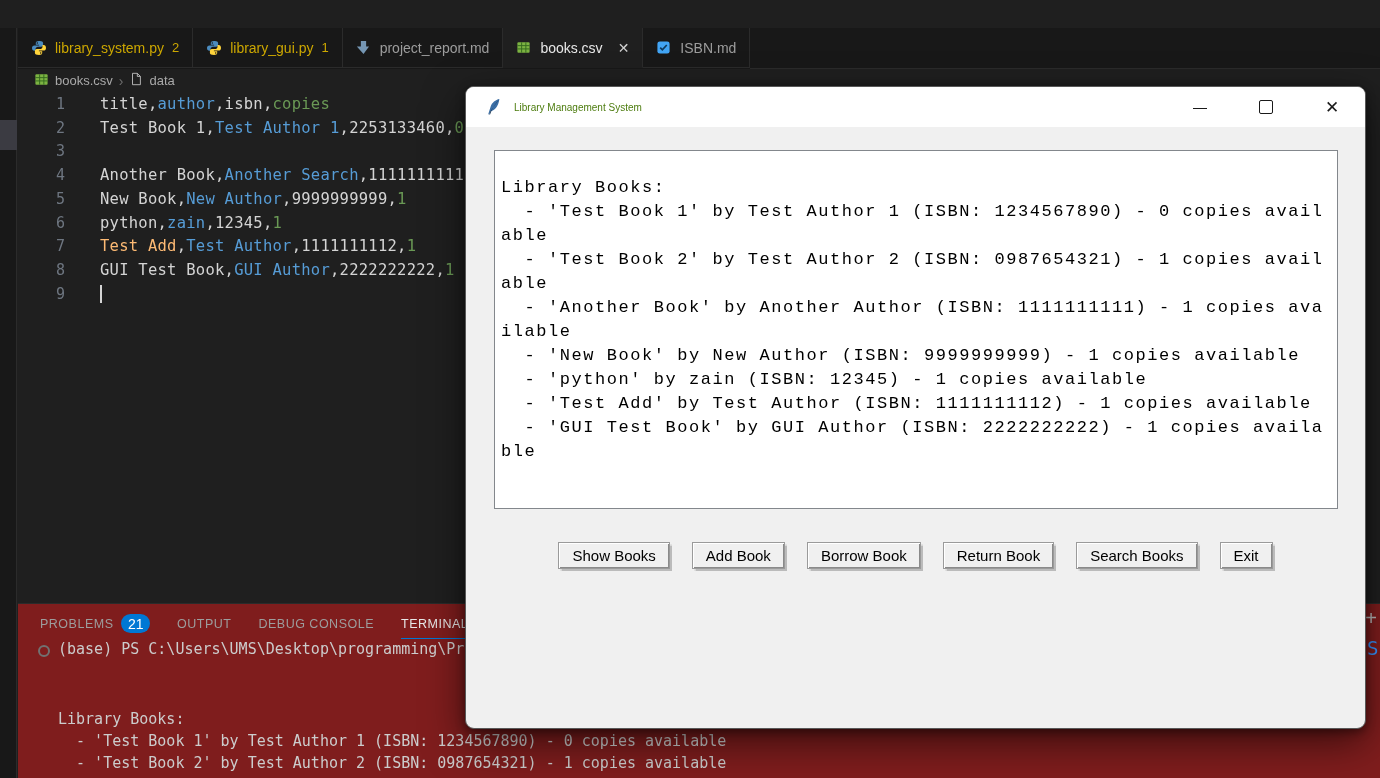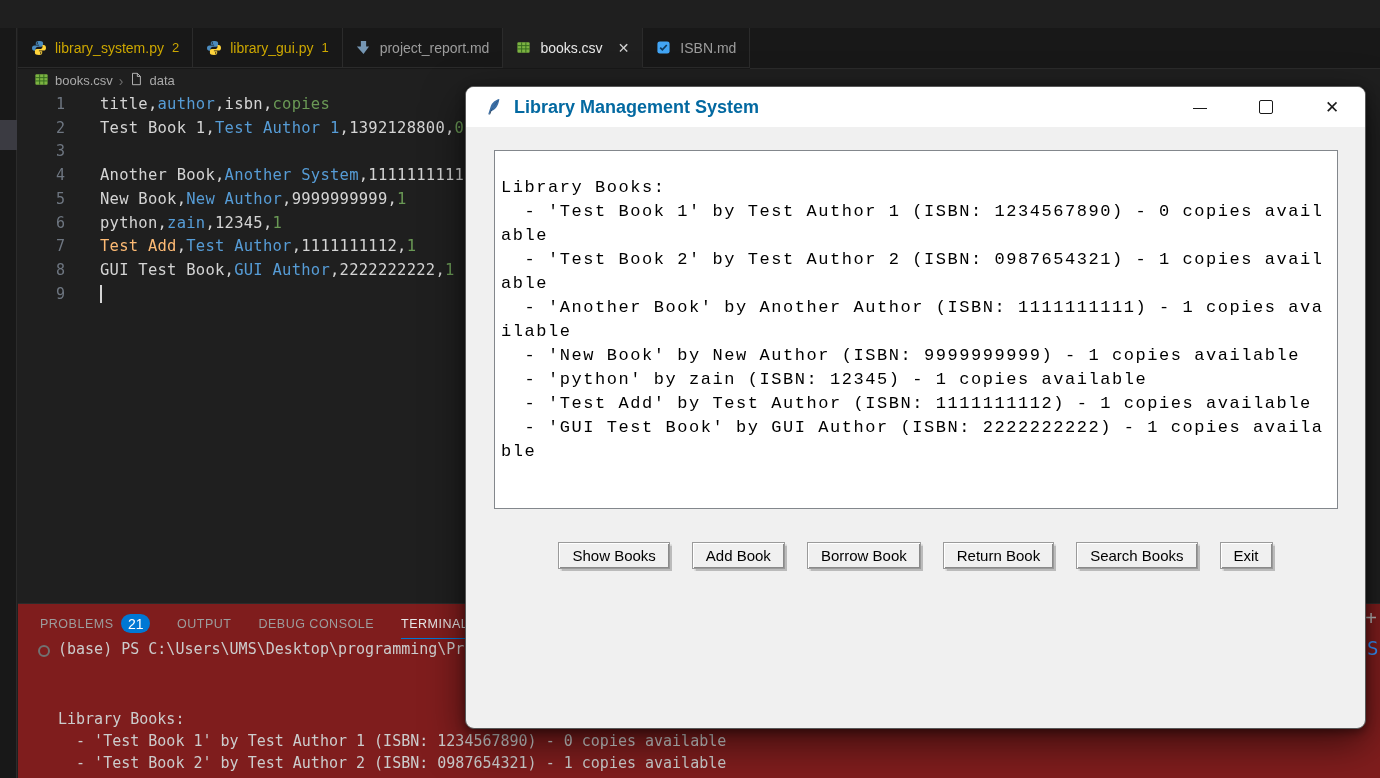--- a/index.html
+++ b/index.html
@@ -39,21 +39,21 @@
   .term-decoration{position:absolute;left:20px;top:41px;width:8px;height:8px;border:2px solid #717171;border-radius:50%;}
   .termline{position:absolute;left:40px;top:36px;color:#cccccc;font-family:"DejaVu Sans Mono","Liberation Mono",monospace;font-size:15px;white-space:pre;}
   .termout{position:absolute;left:40px;top:104px;margin:0;color:#cccccc;font-family:"DejaVu Sans Mono","Liberation Mono",monospace;font-size:15px;line-height:22.2px;white-space:pre;}
   .plusicon{position:absolute;right:3px;top:3px;color:#bdbdbd;font-size:20px;font-weight:300;cursor:pointer;}
   .cuttext{position:absolute;left:1349px;top:33px;color:#3794ff;font-size:19px;font-family:"DejaVu Sans Mono",monospace;}
 
   
   .tkwin{position:absolute;left:465px;top:58px;width:901px;height:643px;background:#f0f0f0;border:1px solid #585858;border-radius:9px;box-sizing:border-box;overflow:hidden;z-index:10;box-shadow:0 14px 40px rgba(0,0,0,.55),0 3px 10px rgba(0,0,0,.4);}
   .tktitle{height:40px;background:#ffffff;display:flex;align-items:center;padding-left:19px;}
   .tkicon{width:18px;height:18px;margin-right:11px;display:flex;align-items:center;}
-  .tktitle-text{font-size:18px;color:#0369a1;font-weight:bold;}
+  .tktitle-text{font-size:10px;color:#4d7c0f;}
   .tkcontrols{margin-left:auto;display:flex;height:100%;}
   .tkctl{width:66px;height:100%;display:flex;align-items:center;justify-content:center;color:#1a1a1a;cursor:pointer;}
   .tkctl.min{font-size:14px;}
   .tkctl.max .sq{width:12px;height:12px;border:1.4px solid #1a1a1a;border-radius:2px;}
   .tkctl.cls{font-size:17px;}
   .tktext{position:absolute;left:28px;top:63px;width:844px;height:359px;background:#fff;border:1px solid #83878c;box-sizing:border-box;margin:0;padding:25px 4px 0 6px;font-family:"Liberation Mono","DejaVu Sans Mono",monospace;font-size:17px;letter-spacing:1.55px;line-height:24px;color:#000;white-space:pre;overflow:hidden;}
   .tkbtns{position:absolute;left:0;right:0;top:455px;display:flex;justify-content:center;gap:22px;}
   .tkbtn{font-family:"Liberation Sans",sans-serif;font-size:15px;color:#000;background:#f0f0f0;border:1px solid #9a9a9a;padding:4px 13px;box-shadow:inset 1px 1px 0 #ffffff,inset -1px -1px 0 #8a8a8a,1.5px 1.5px 1px rgba(0,0,0,.22);cursor:pointer;white-space:nowrap;}
 </style>
 </head>
@@ -140,28 +140,28 @@
     <span>data</span>
   </div>
 
   <div class="editor" id="editor">
       <div class="eline">
         <span class="num">1</span>
         <span class="code"><span style="color:#d4d4d4">title</span><span style="color:#d4d4d4">,</span><span style="color:#569cd6">author</span><span style="color:#d4d4d4">,</span><span style="color:#d4d4d4">isbn</span><span style="color:#d4d4d4">,</span><span style="color:#6a9955">copies</span></span>
       </div>
       <div class="eline">
         <span class="num">2</span>
-        <span class="code"><span style="color:#d4d4d4">Test Book 1</span><span style="color:#d4d4d4">,</span><span style="color:#569cd6">Test Author 1</span><span style="color:#d4d4d4">,</span><span style="color:#d4d4d4">1392128800</span><span style="color:#d4d4d4">,</span><span style="color:#6a9955">0</span></span>
+        <span class="code"><span style="color:#d4d4d4">Test Book 1</span><span style="color:#d4d4d4">,</span><span style="color:#569cd6">Test Author 1</span><span style="color:#d4d4d4">,</span><span style="color:#d4d4d4">2253133460</span><span style="color:#d4d4d4">,</span><span style="color:#6a9955">0</span></span>
       </div>
       <div class="eline">
         <span class="num">3</span>
       </div>
       <div class="eline">
         <span class="num">4</span>
-        <span class="code"><span style="color:#d4d4d4">Another Book</span><span style="color:#d4d4d4">,</span><span style="color:#569cd6">Another System</span><span style="color:#d4d4d4">,</span><span style="color:#d4d4d4">1111111111</span><span style="color:#d4d4d4">,</span><span style="color:#6a9955">1</span></span>
+        <span class="code"><span style="color:#d4d4d4">Another Book</span><span style="color:#d4d4d4">,</span><span style="color:#569cd6">Another Search</span><span style="color:#d4d4d4">,</span><span style="color:#d4d4d4">1111111111</span><span style="color:#d4d4d4">,</span><span style="color:#6a9955">1</span></span>
       </div>
       <div class="eline">
         <span class="num">5</span>
         <span class="code"><span style="color:#d4d4d4">New Book</span><span style="color:#d4d4d4">,</span><span style="color:#569cd6">New Author</span><span style="color:#d4d4d4">,</span><span style="color:#d4d4d4">9999999999</span><span style="color:#d4d4d4">,</span><span style="color:#6a9955">1</span></span>
       </div>
       <div class="eline">
         <span class="num">6</span>
         <span class="code"><span style="color:#d4d4d4">python</span><span style="color:#d4d4d4">,</span><span style="color:#569cd6">zain</span><span style="color:#d4d4d4">,</span><span style="color:#d4d4d4">12345</span><span style="color:#d4d4d4">,</span><span style="color:#6a9955">1</span></span>
       </div>
       <div class="eline">

